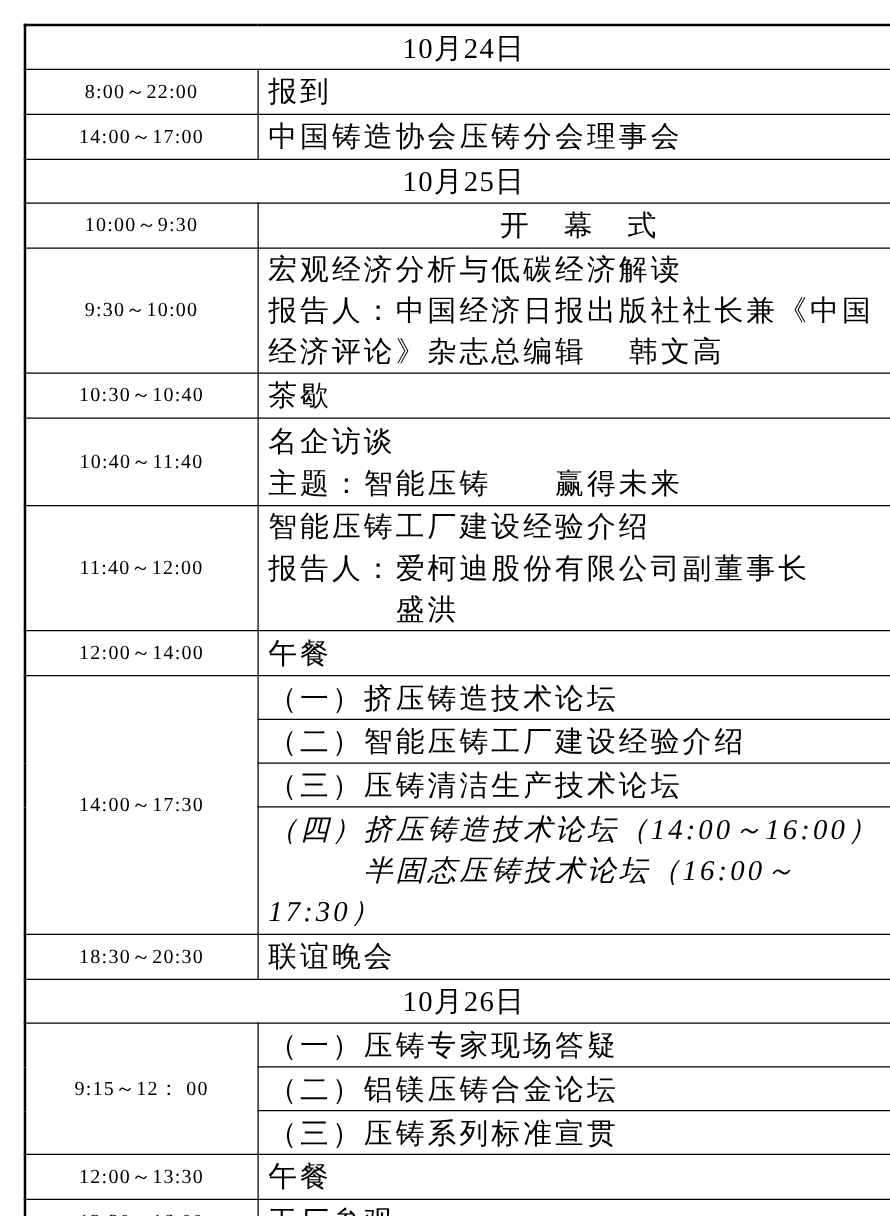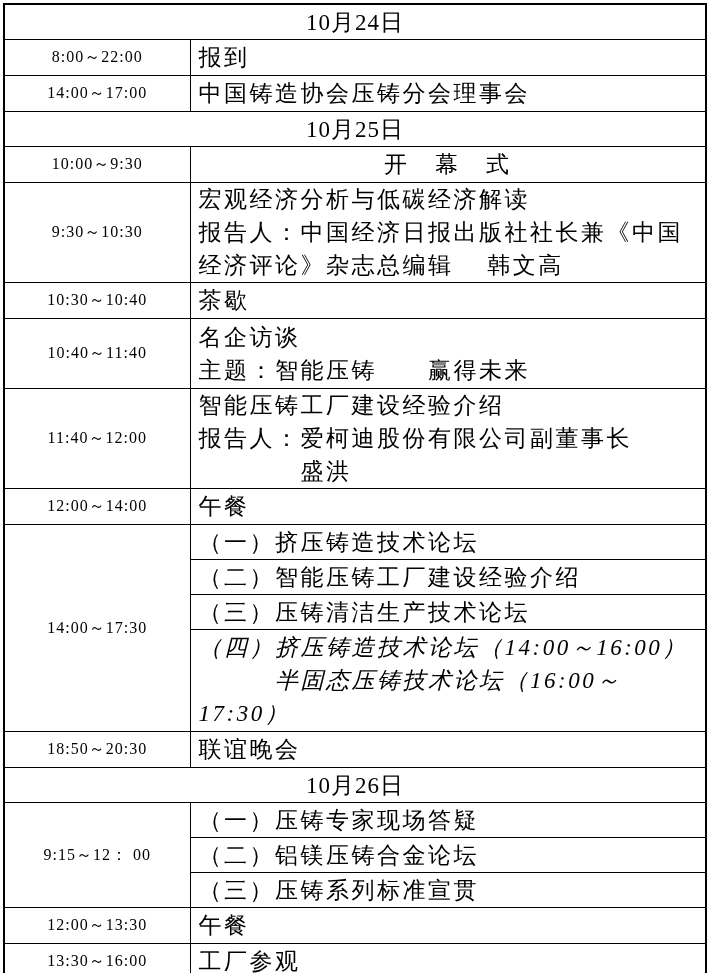--- a/index.html
+++ b/index.html
@@ -1,16 +1,16 @@
 <!DOCTYPE html>
 <html><head>
 <meta charset="utf-8">
 <style>
   html,body{margin:0;padding:0;background:#ffffff;}
-  .page{width:656px;height:973px;background:#ffffff;box-sizing:border-box;padding:3px;}
+  .page{width:656px;height:973px;background:#ffffff;box-sizing:border-box;padding:19px;}
   table.schedule{
     border-collapse:collapse;
     width:702px;
     table-layout:fixed;
     font-family:"Liberation Serif","DejaVu Serif",serif;
     color:#000000;
     border:2px solid #000000;
   }
   td{border:1px solid #000000;vertical-align:middle;overflow:hidden;}
   td.date{
@@ -66,21 +66,21 @@
 
     <tbody>
       <tr>
         <td class="date" colspan="2">10月25日</td>
       </tr>
       <tr class="h36">
         <td class="time">10:00～9:30</td>
         <td class="ev center">开　幕　式</td>
       </tr>
       <tr class="h100">
-        <td class="time">9:30～10:30</td>
+        <td class="time">9:30～10:00</td>
         <td class="ev">宏观经济分析与低碳经济解读
 报告人：中国经济日报出版社社长兼《中国
 经济评论》杂志总编辑　 韩文高</td>
       </tr>
       <tr class="h36">
         <td class="time">10:30～10:40</td>
         <td class="ev">茶歇</td>
       </tr>
       <tr class="h70">
         <td class="time">10:40～11:40</td>
@@ -106,21 +106,21 @@
       </tr>
       <tr class="h35">
         <td class="ev">（三）压铸清洁生产技术论坛</td>
       </tr>
       <tr class="h102">
         <td class="ev">（四）挤压铸造技术论坛（14:00～16:00）
 　　　半固态压铸技术论坛（16:00～
 17:30）</td>
       </tr>
       <tr class="h36">
-        <td class="time">18:50～20:30</td>
+        <td class="time">18:30～20:30</td>
         <td class="ev">联谊晚会</td>
       </tr>
     </tbody>
 
     <tbody>
       <tr>
         <td class="date" colspan="2">10月26日</td>
       </tr>
       <tr class="h35">
         <td class="time" rowspan="3">9:15～12： 00</td>

